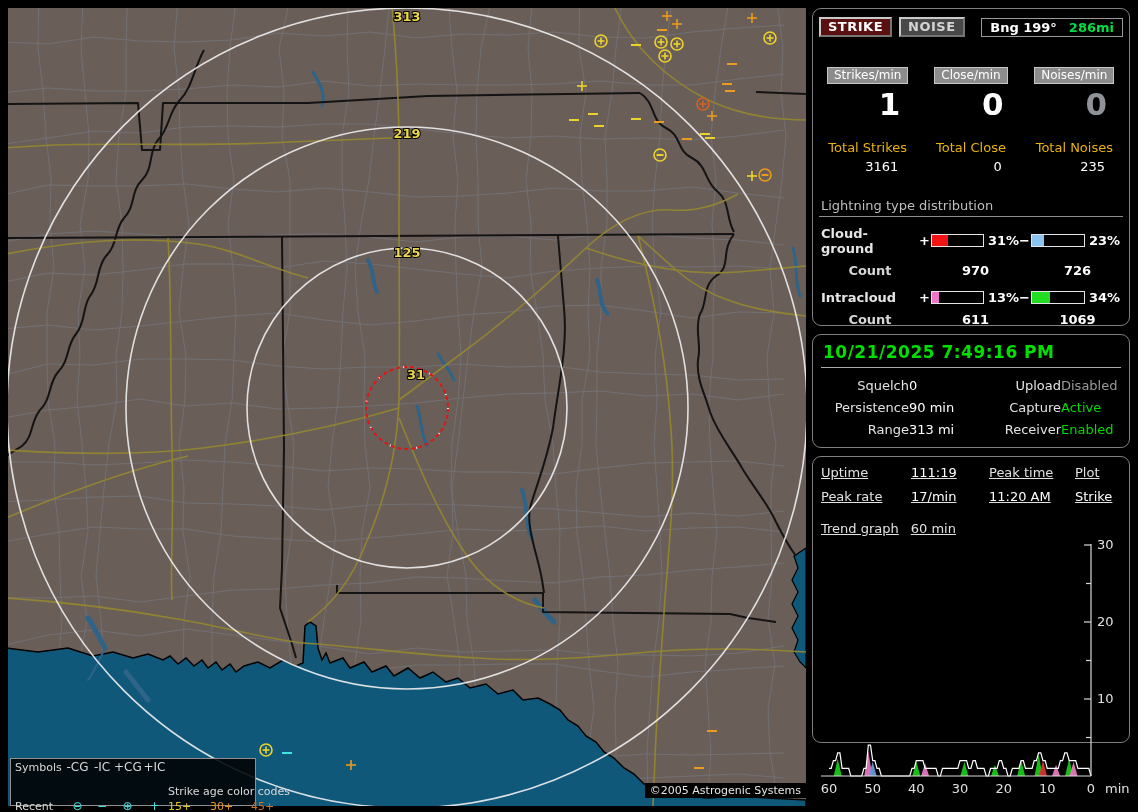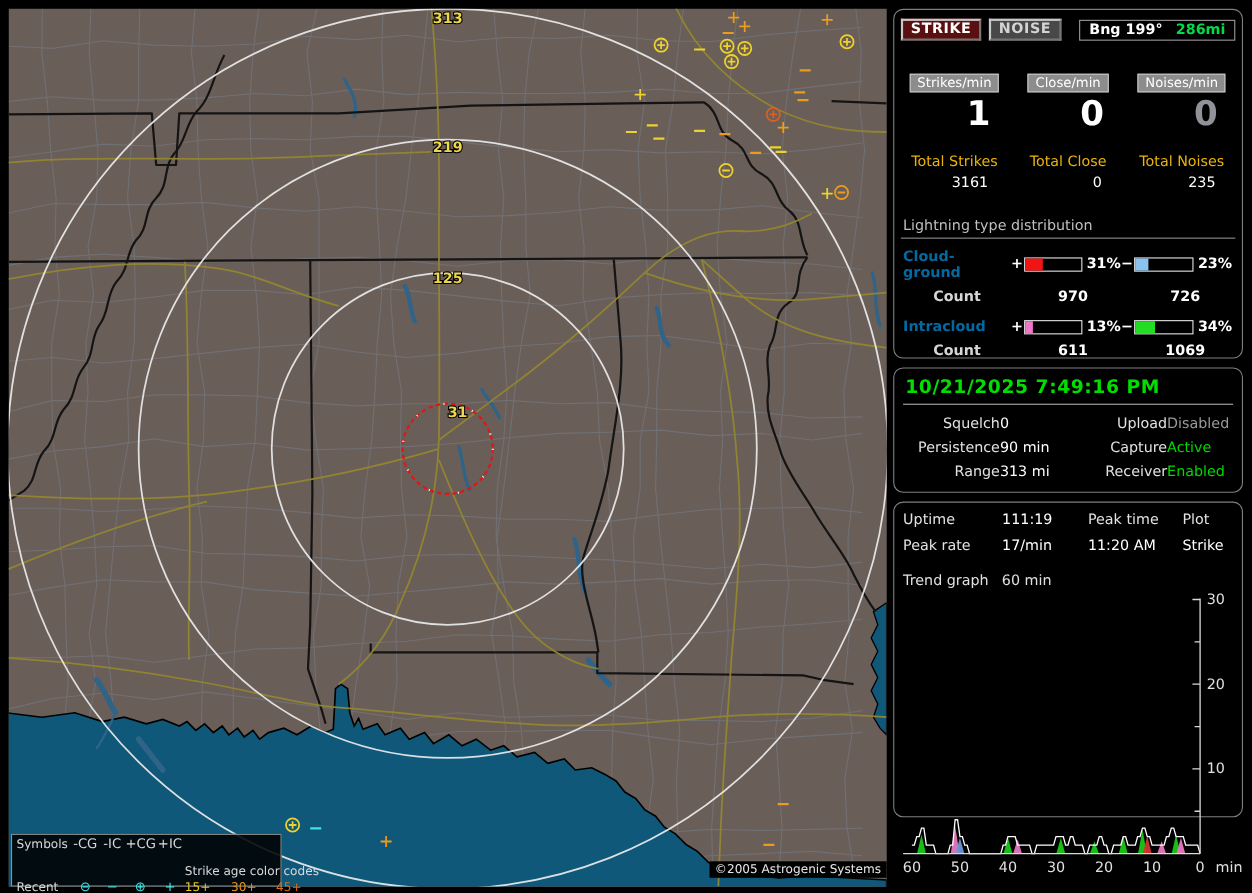--- a/index.html
+++ b/index.html
@@ -16,42 +16,42 @@
   .leg-grid{display:grid;grid-template-columns:50px 25px 24px 27px 27px 42px 41px 37px;white-space:nowrap;}
   .leg-grid span{display:block;}
   .leg-sym{text-align:center;font-size:12px;}
   #copyright-box{right:0;bottom:8px;padding:1px 5px;font-size:11px;color:#e6e6e6;background:#000;}
 
   
   .panel-box{position:absolute;left:812px;width:318px;background:#000;border:1px solid #7f7f7f;
              border-radius:9px;box-sizing:border-box;color:#e0e0e0;}
   #box-stats{top:8px;height:318px;padding:8px 6px;}
   #box-status{top:334px;height:114px;padding:4px 8px;}
-  #box-uptime{top:456px;height:287px;padding:8px 8px;}
+  #box-uptime{top:456px;height:287px;padding:8px 8px;text-decoration:underline;}
 
   .btnrow{display:flex;align-items:center;gap:7px;}
   .chip-btn{font-size:13px;font-weight:bold;padding:0px 7px 1px;border:2px outset #c9c9c9;letter-spacing:.5px;}
   #strike-btn{background:#5a1010;color:#fff;}
   #noise-btn{background:#484848;color:#d4d4d4;}
   #bng-box{margin-left:auto;border:1px solid #9a9a9a;background:#000;padding:1px 8px;font-size:13px;font-weight:bold;color:#fff;white-space:nowrap;}
   #bng-dist{color:#00db46;margin-left:12px;}
 
   .counters{display:grid;grid-template-columns:1fr 1fr 1fr;column-gap:6px;margin-top:27px;}
   .counter-col{text-align:center;}
   .rate-chip{display:inline-block;background:#8c8c8c;color:#fff;font-size:12px;
              padding:0 6px 1px;border:1px solid #c6c6c6;}
   .rate-val{font-size:31px;font-weight:bold;color:#fff;text-align:right;padding-right:16px;line-height:1.35;}
   .rate-val.dim{color:#8f9399;}
   .total-label{font-size:13px;color:#eab308;margin-top:14px;}
   .total-val{font-size:13px;color:#fff;text-align:right;padding-right:18px;margin-top:4px;}
 
   .dist{margin-top:24px;}
   .dist-title{font-size:13px;color:#bfbfbf;border-bottom:1px solid #8f8f8f;padding:0 2px 3px;margin-bottom:9px;}
   .dist-row{display:grid;grid-template-columns:100px 100px 1fr;align-items:center;font-size:13px;margin-top:2px;}
-  .dist-label{font-weight:bold;color:#0369a1;padding-left:2px;}
+  .dist-label{font-weight:bold;color:#e5e5e5;padding-left:2px;}
   .bar-group{display:flex;align-items:center;gap:4px;font-weight:bold;color:#fff;}
   .bar-sign{width:8px;text-align:center;}
   .bar-shell{width:52px;height:11px;border:1px solid #e4e4e4;background:#000;}
   .bar-fill{height:100%;}
   .count-row{display:grid;grid-template-columns:100px 100px 1fr;font-size:13px;font-weight:bold;margin:7px 0 12px;text-align:center;}
   .count-word{color:#d6d6d6;padding-left:2px;}
   .count-val{color:#fff;padding-left:13px;}
 
   #datetime{color:#00e000;font-size:17px;font-weight:bold;letter-spacing:.5px;
             padding:3px 0 5px 2px;border-bottom:1px solid #ababab;}

